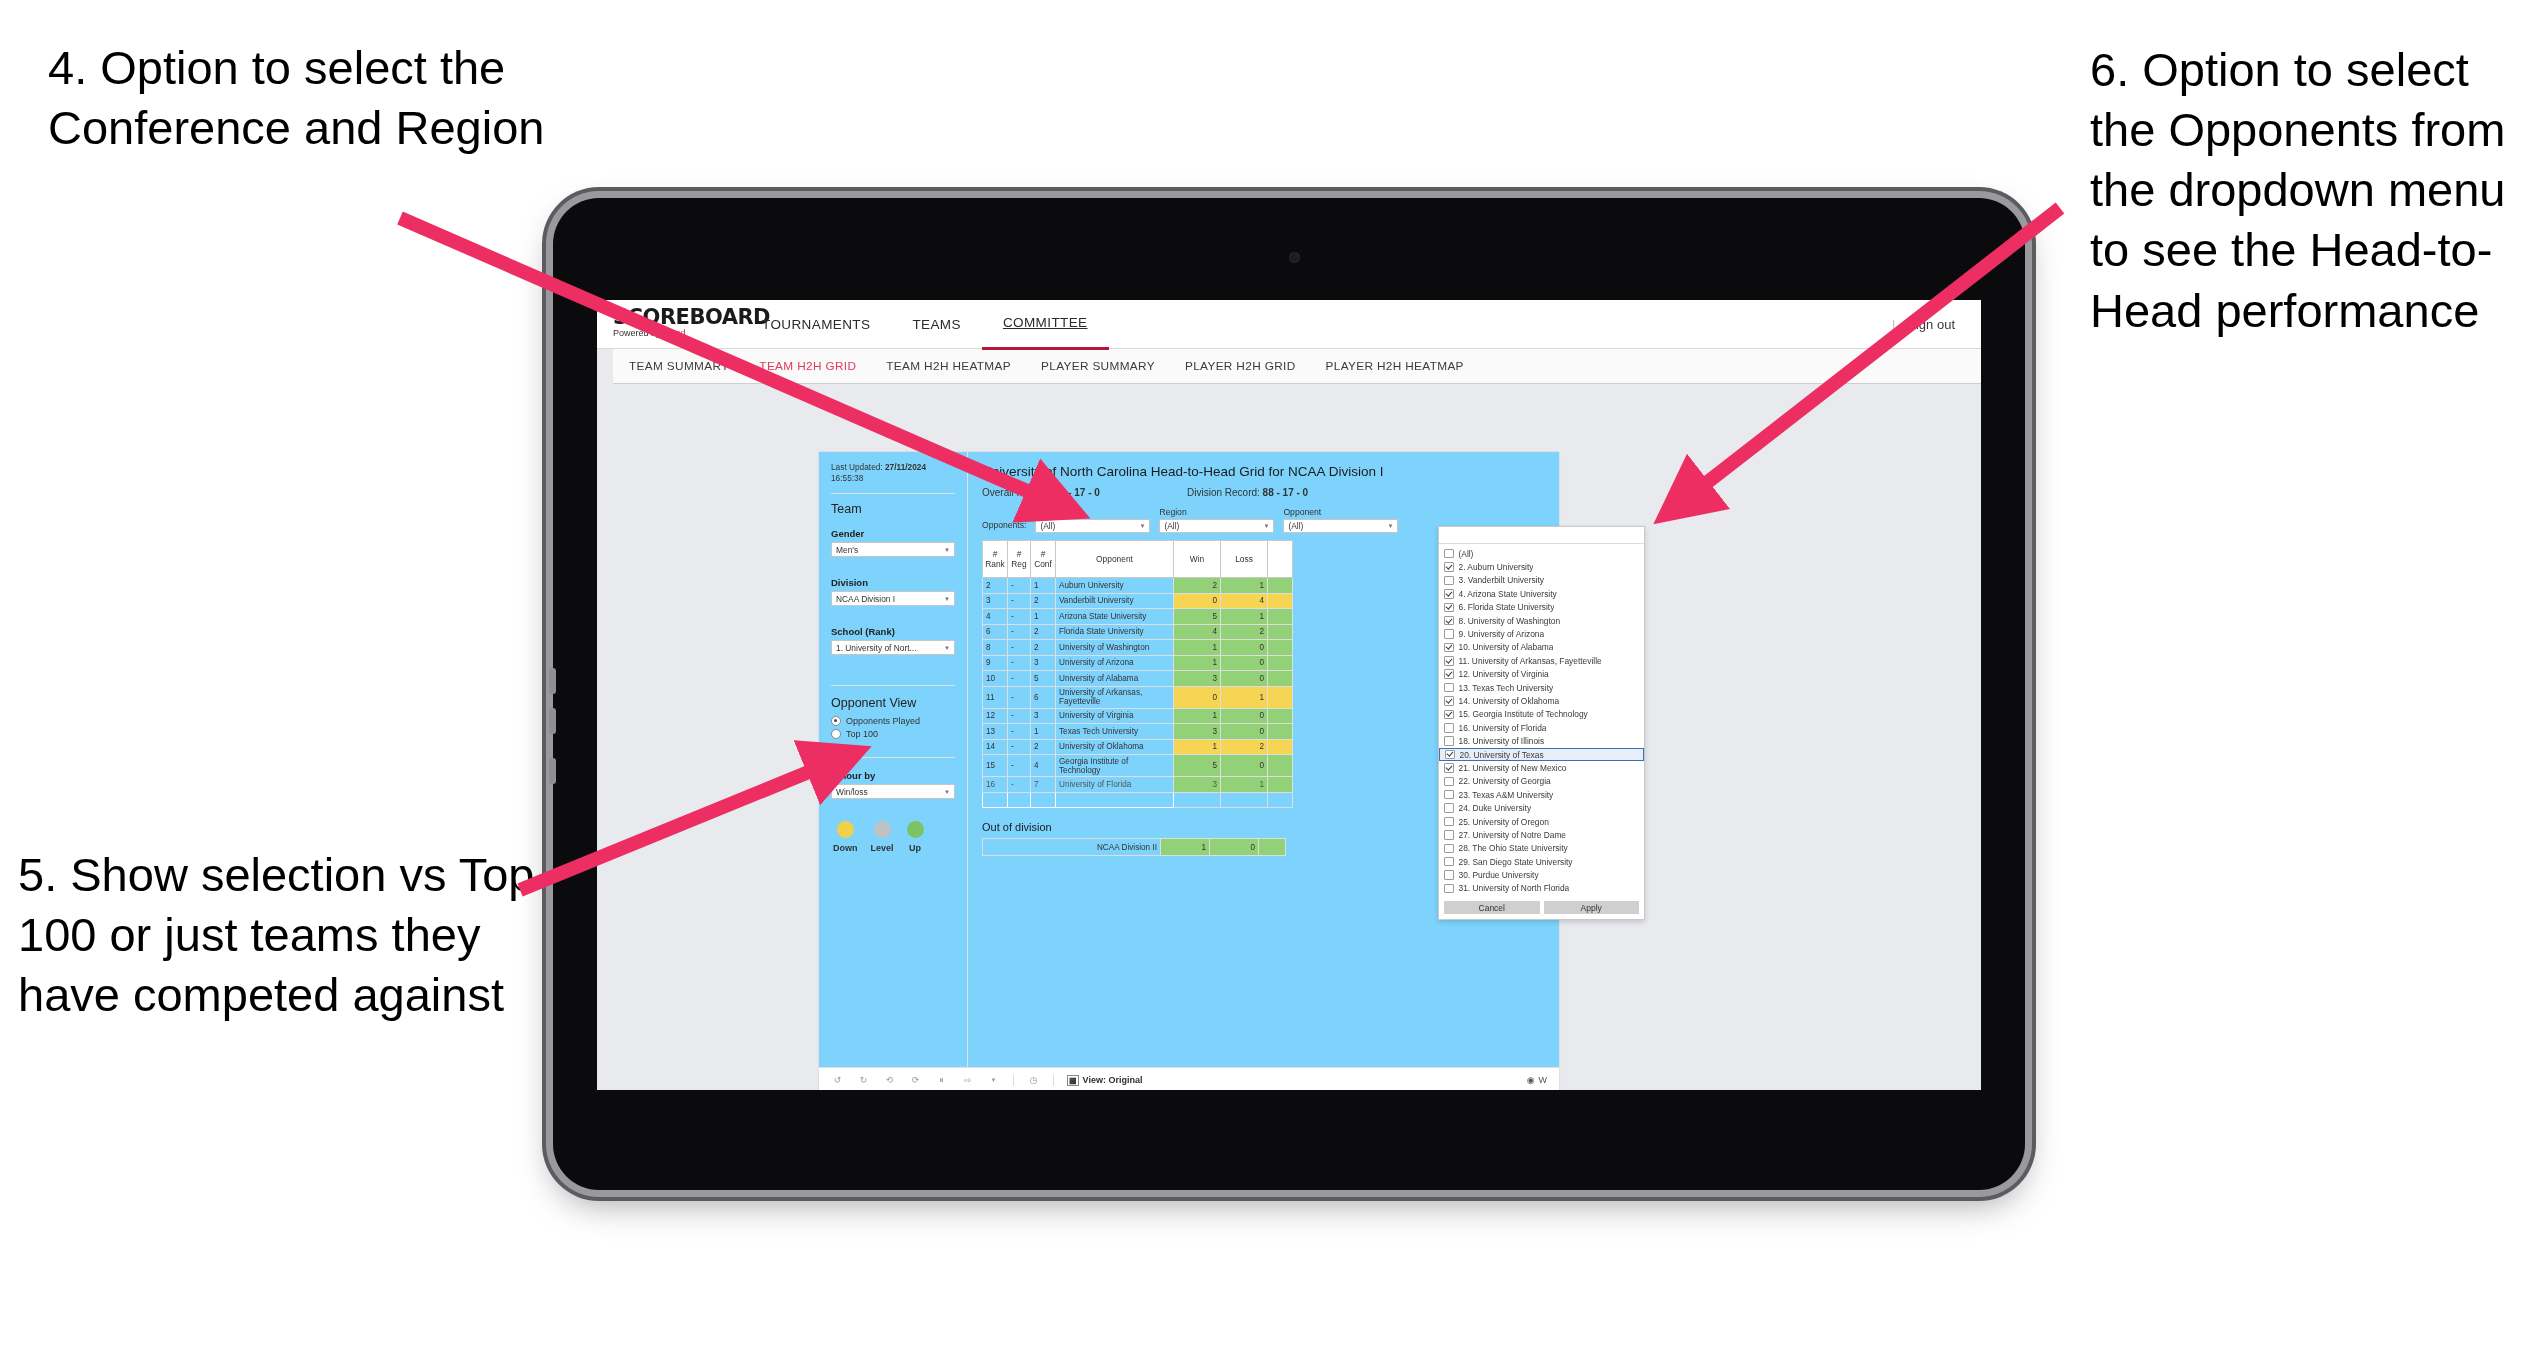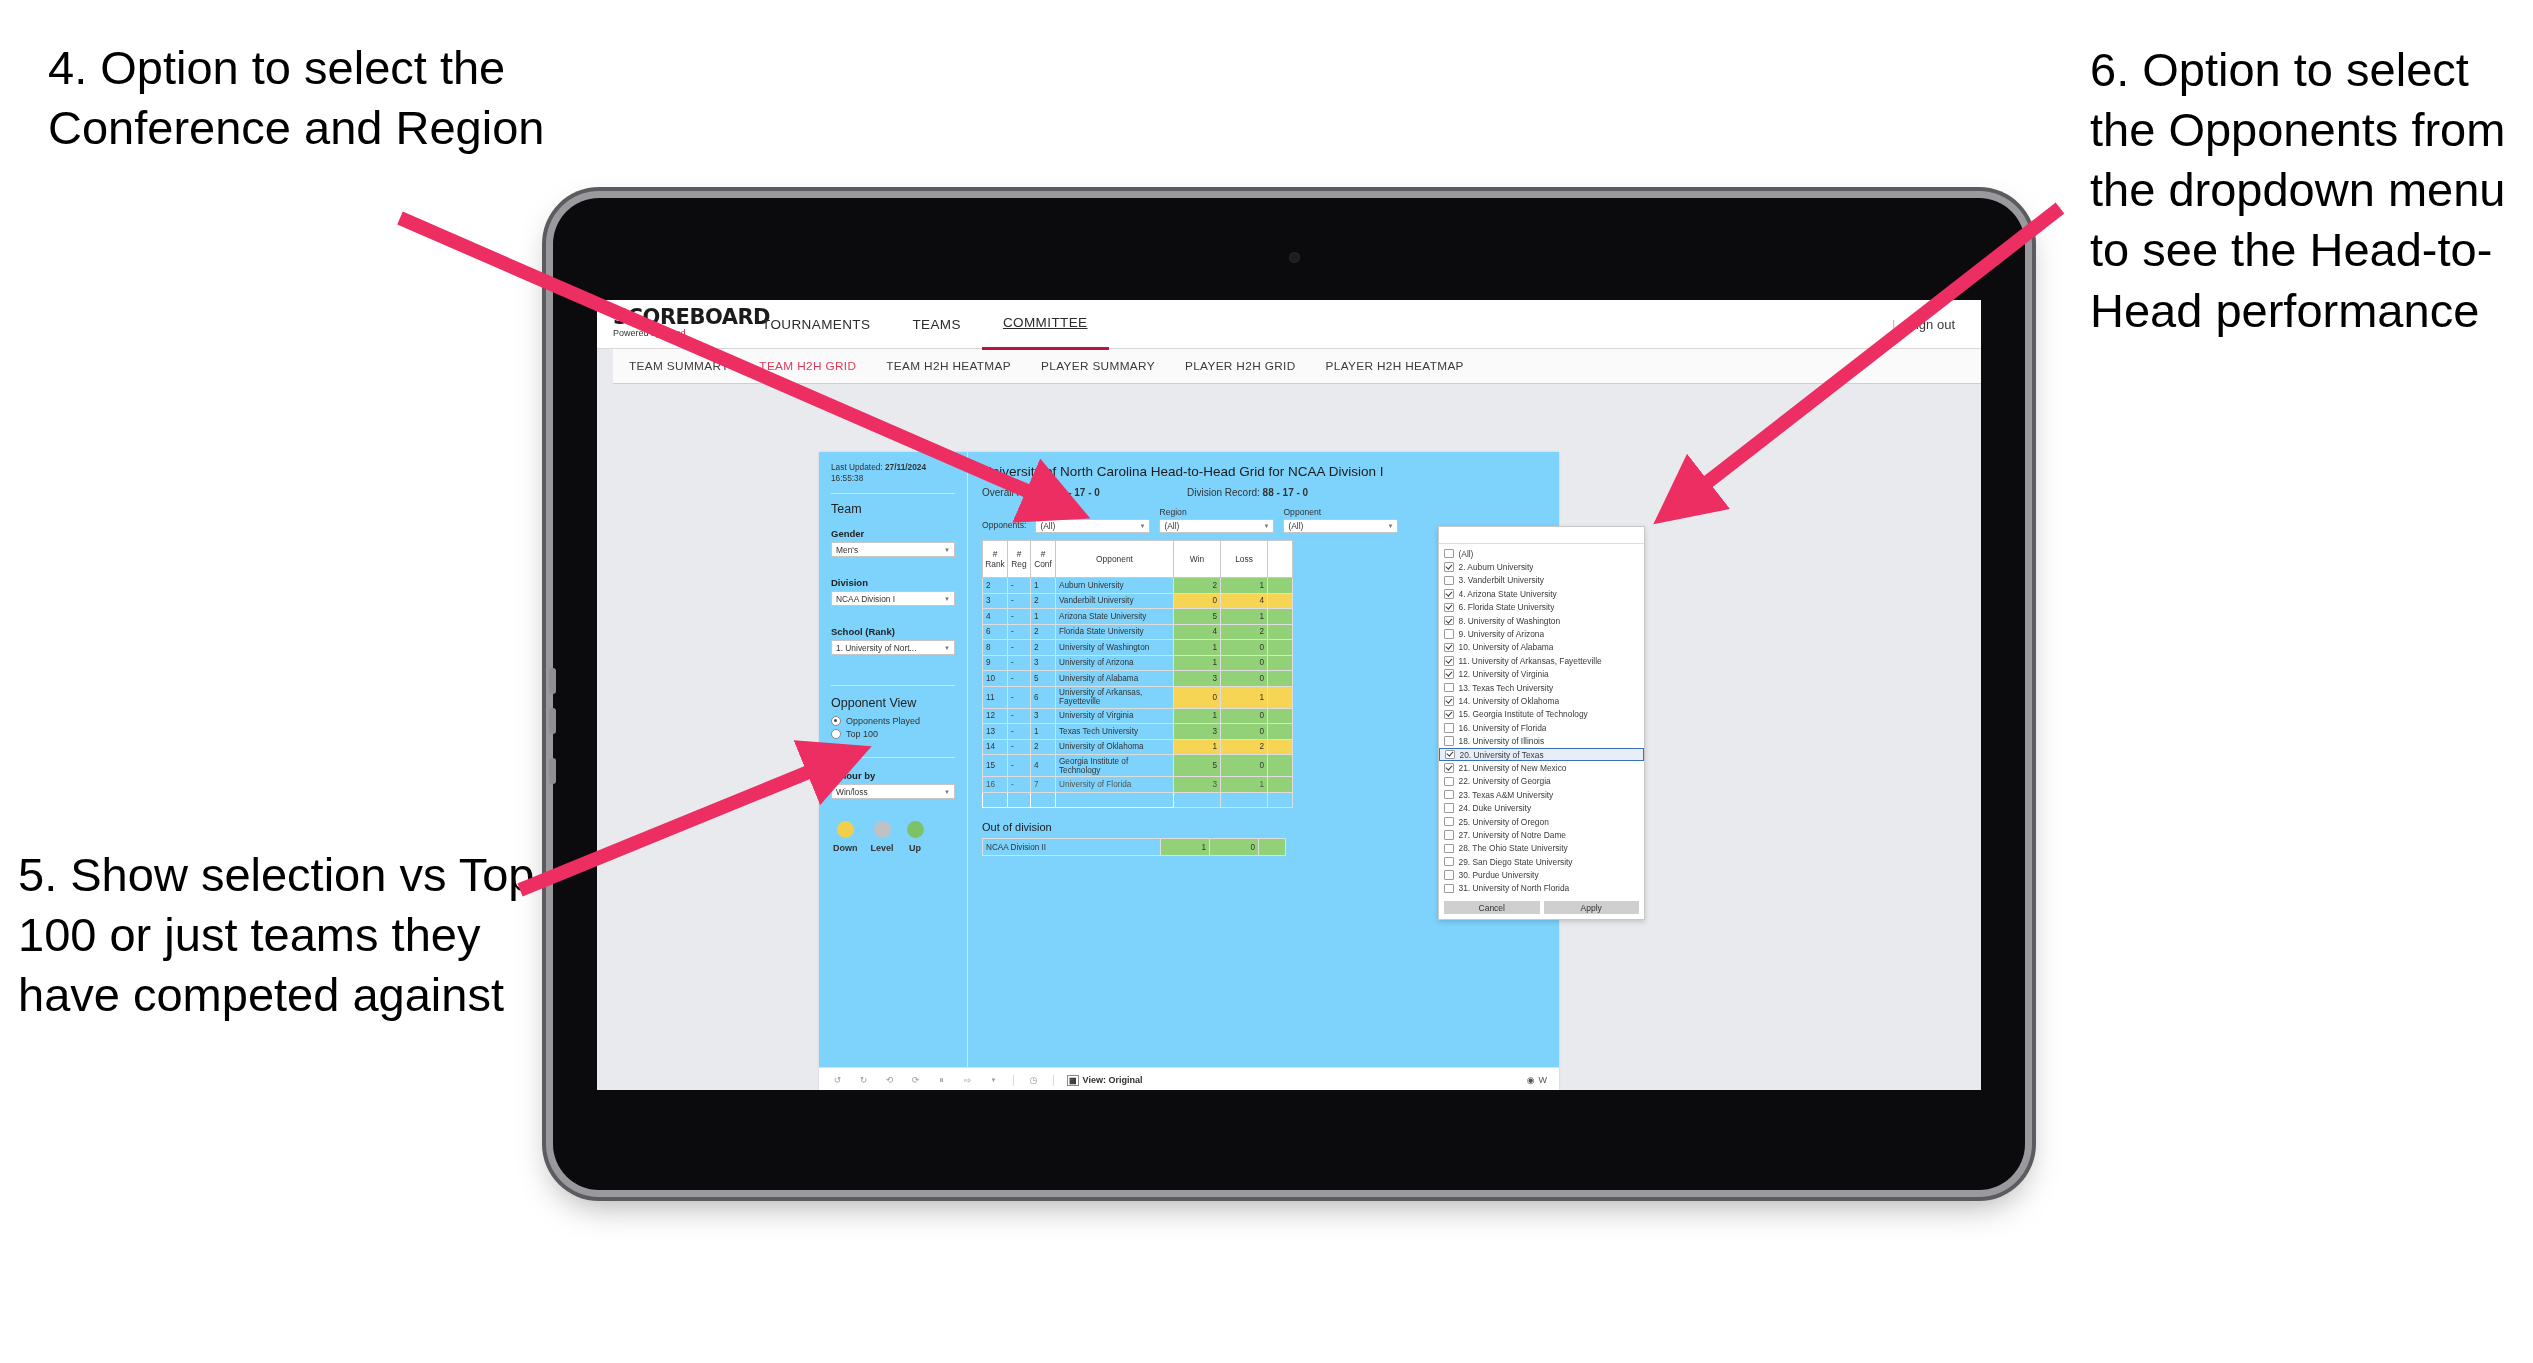--- a/index.html
+++ b/index.html
@@ -123,21 +123,21 @@
   table.grid td{border:1px solid #dedede;padding:1.5px 3px;height:11.5px;}
   .c-rank{width:20px;}.c-reg{width:18px;}.c-conf{width:20px;}
   .c-opp{width:113px;}.c-win{width:42px;}.c-loss{width:42px;}.c-pad{width:20px;}
   td.num{text-align:right;}
   .green{background:#93d179;}
   .yellow{background:#f6d454;}
   .fade-row td{color:#555;}
   #out-div-title{font-size:11px;color:#1c1c1c;margin:13px 0 5px;}
   table.outdiv{border-collapse:collapse;width:285px;table-layout:fixed;font-size:8.2px;color:#333;}
   table.outdiv td{border:1px solid #dedede;padding:2px 3px;height:12px;}
-  .od-name{width:171px;text-align:left;margin-top:26px;}
+  .od-name{width:171px;text-align:right;margin-top:26px;}
 
   
   #opp-popup{
     position:absolute;left:470px;top:74px;width:205px;background:#fff;
     border:1px solid #c9c9c9;box-shadow:0 2px 5px rgba(0,0,0,.16);
     display:flex;flex-direction:column;z-index:6;
   }
   #opp-search{height:16px;border-bottom:1px solid #dcdcdc;background:#fff;}
   #opp-list{padding:3px 0 2px 0;background:#fff;}
   .opt{display:flex;align-items:center;gap:5px;padding:0 5px;height:13.4px;cursor:pointer;}

